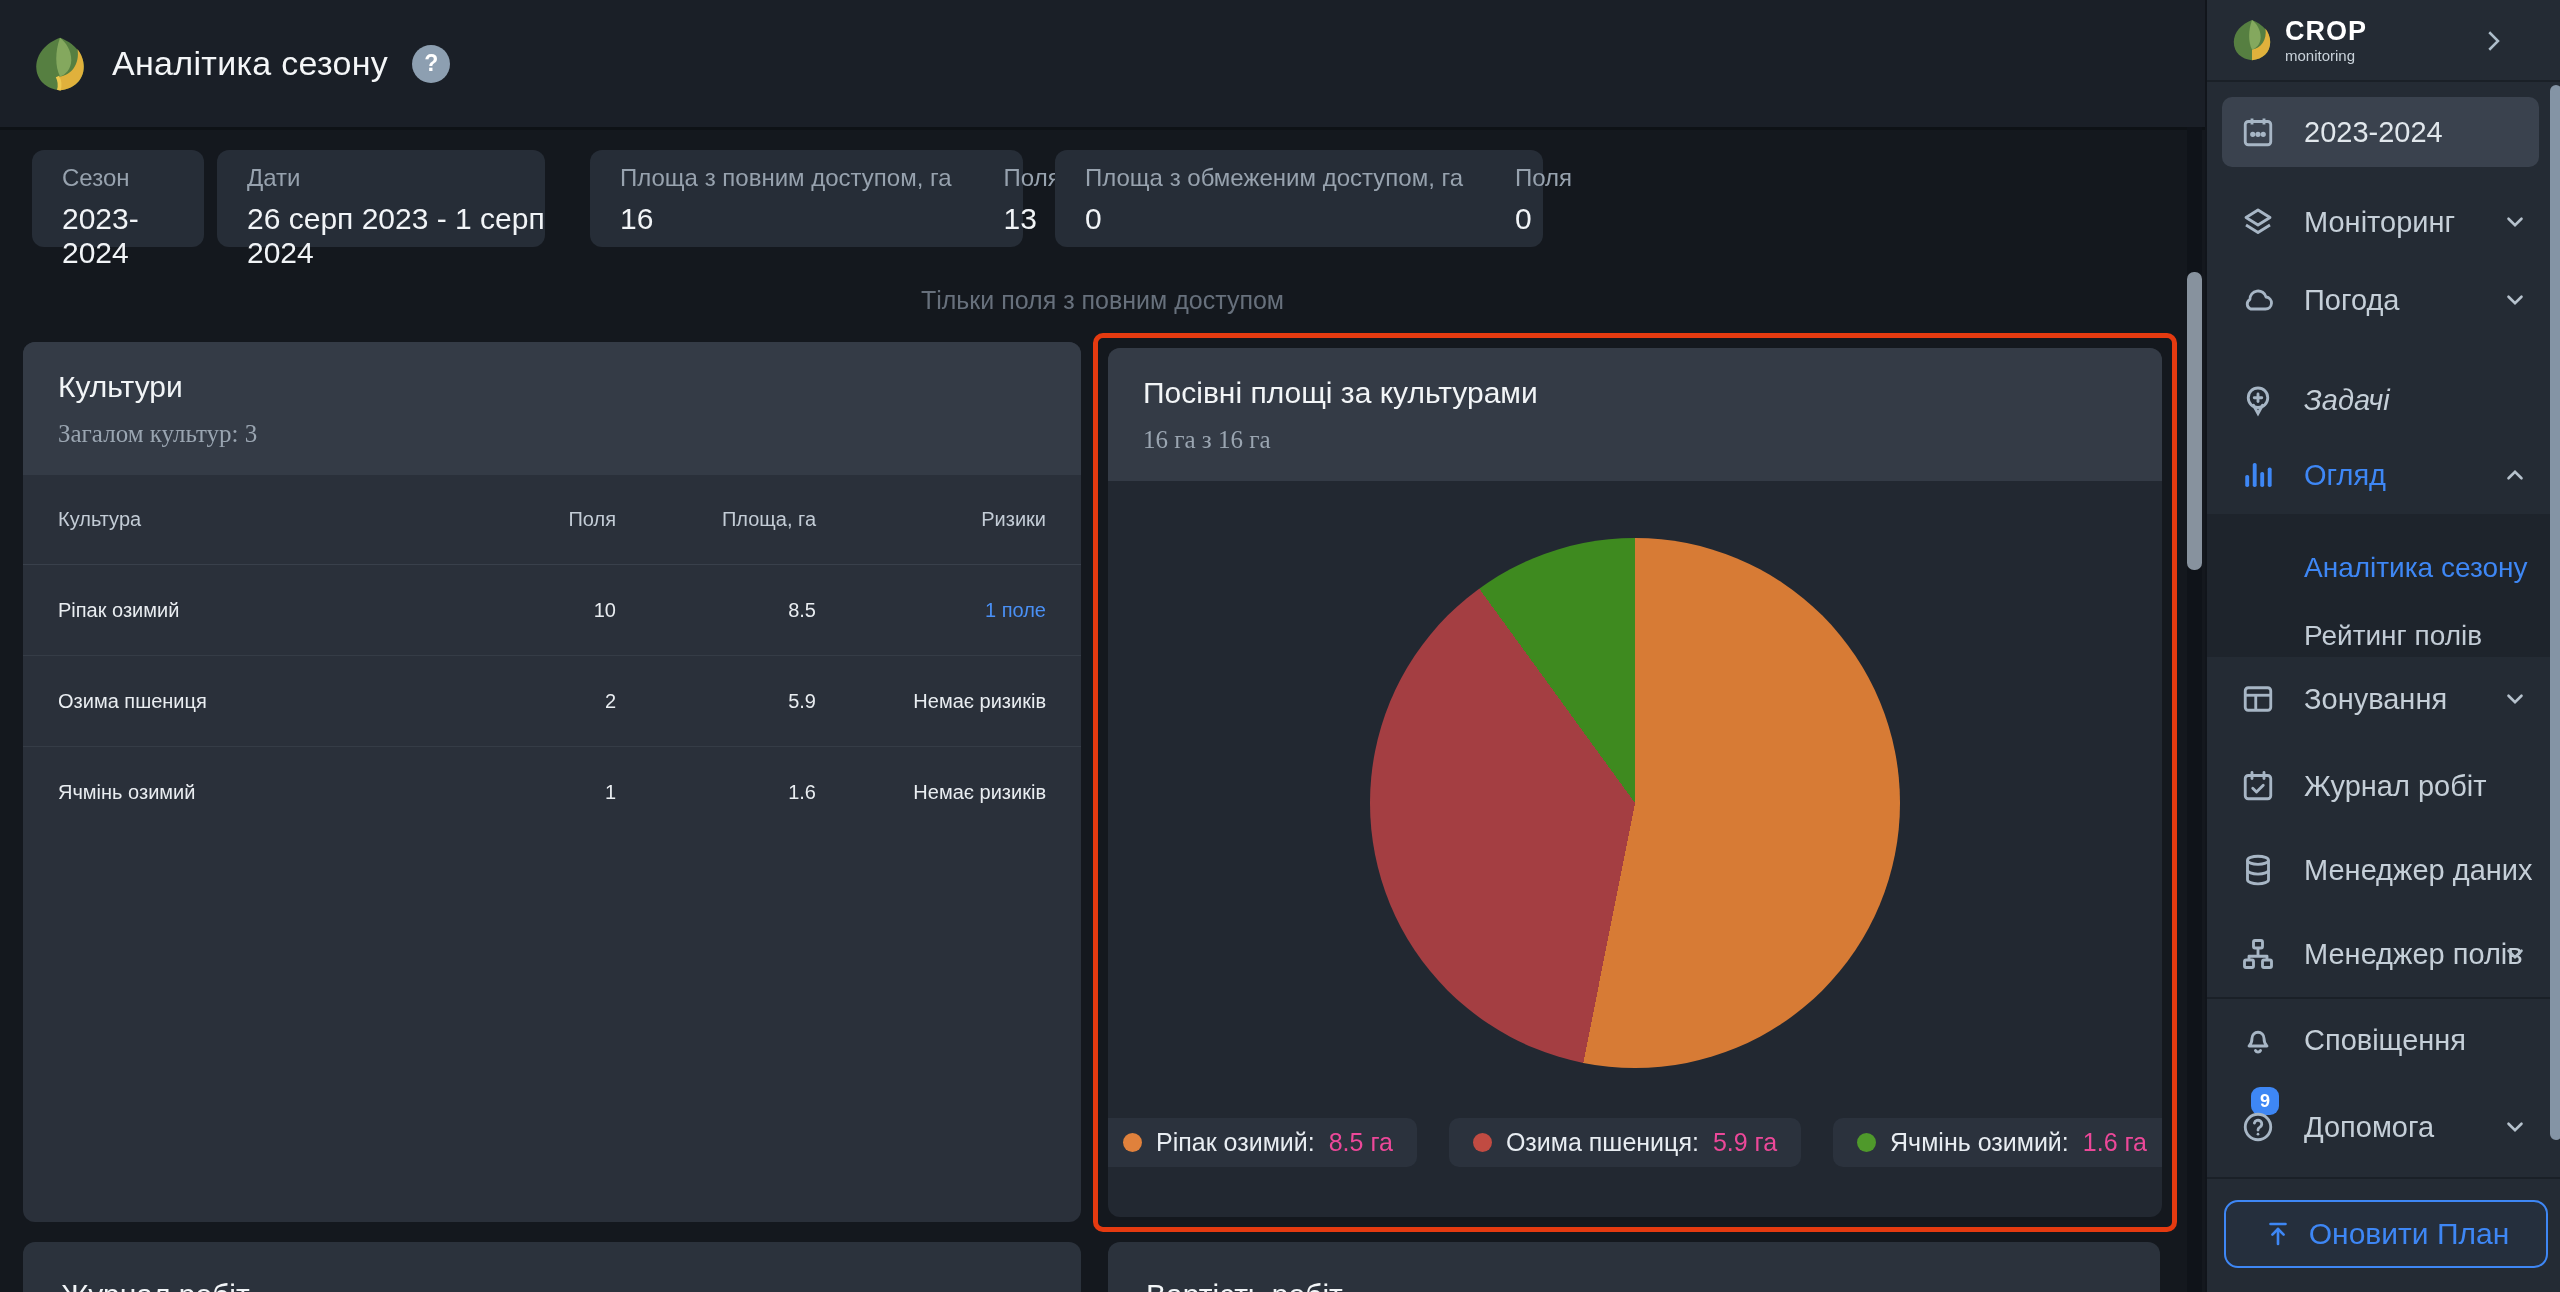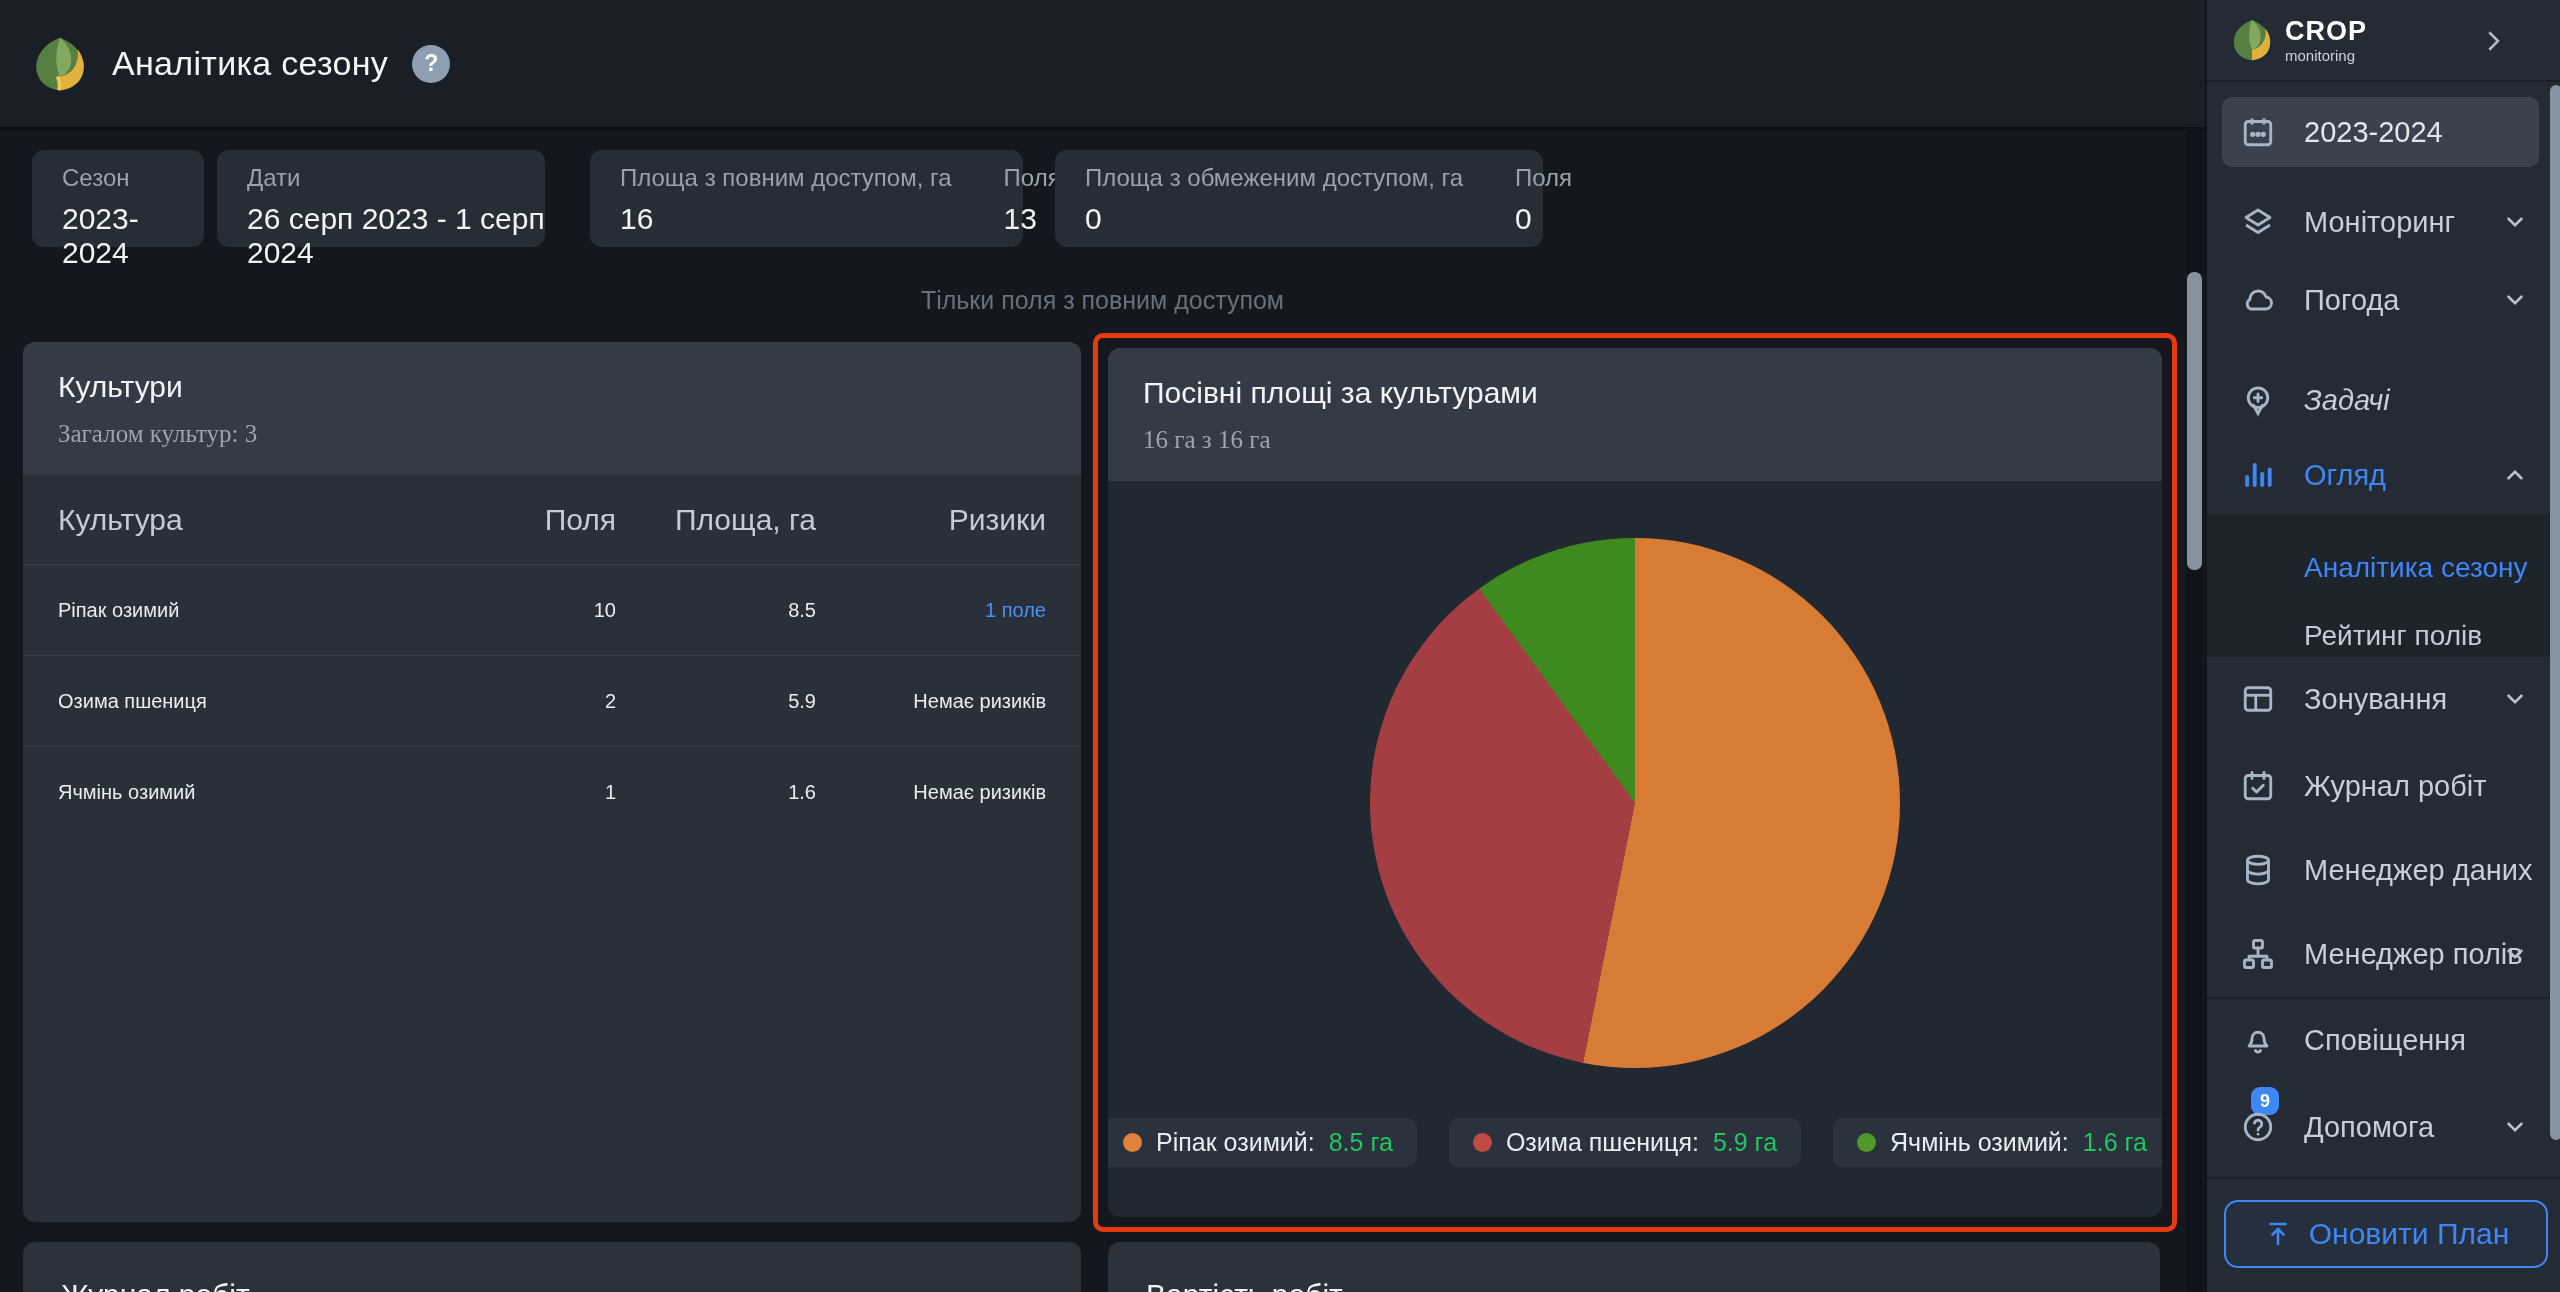--- a/index.html
+++ b/index.html
@@ -31,39 +31,39 @@
   .filter-note{left:0;top:286px;width:2205px;text-align:center;font-size:25px;color:#67707c;}
 
   
   .panel{background:#2a303a;border-radius:12px;overflow:hidden;}
   .panel-head{background:#343b46;padding:28px 55px 0 35px;height:105px;box-sizing:content-box;}
   .panel-title{font-size:30px;font-weight:500;color:#f2f5f7;}
   .panel-sub{font-size:25px;color:#9aa5b1;margin-top:16px;font-family:Liberation Serif, serif;}
 
   
   .t-head,.t-row{display:flex;align-items:center;padding:0 35px;box-sizing:border-box;}
-  .t-head{height:90px;border-bottom:1px solid #39404b;font-size:30px;color:#c3ccd6;}
+  .t-head{height:90px;border-bottom:1px solid #39404b;font-size:20px;color:#c3ccd6;}
   .t-row{height:91px;border-bottom:1px solid #353c46;font-size:20px;color:#e9edf1;}
   .t-row:last-child{border-bottom:none;}
   .col1{flex:1;}
   .col2{width:150px;text-align:right;}
   .col3{width:200px;text-align:right;}
   .col4{width:230px;text-align:right;}
   .risk-link{color:#4a90f5;}
 
   
   .selection-frame{left:1093px;top:333px;width:1084px;height:899px;border:5px solid #e53a10;border-radius:10px;padding:10px;box-sizing:border-box;}
   .pie-card{width:100%;height:100%;background:#222831;border-radius:12px;overflow:hidden;position:relative;}
   .pie-card .panel-head{background:#343b46;}
   .pie-circle{width:530px;height:530px;border-radius:50%;margin:57px auto 0 auto;}
   .legend-row{position:absolute;left:0;bottom:50px;width:100%;display:flex;justify-content:center;gap:32px;}
   .legend-chip{height:49px;background:#2b323d;border-radius:10px;display:flex;align-items:center;padding:0 24px;gap:14px;}
   .legend-dot{width:19px;height:19px;border-radius:50%;flex:0 0 auto;}
   .legend-name{font-size:25px;color:#e8edf2;font-weight:500;white-space:nowrap;}
-  .legend-val{font-size:25px;color:#22c55e;white-space:nowrap;}
+  .legend-val{font-size:25px;color:#ec4899;white-space:nowrap;}
 
   
   .bottom-card{top:1242px;height:120px;background:#2b323c;border-radius:12px;padding:36px 0 0 38px;box-sizing:border-box;}
   .bottom-title{font-size:30px;font-weight:500;color:#f2f5f7;}
 
   
   .main-scroll-track{left:2187px;top:127px;width:15px;height:1165px;background:#0f1319;}
   .main-scroll-thumb{left:2187px;top:272px;width:15px;height:298px;background:#87929e;border-radius:7px;}
 
   

